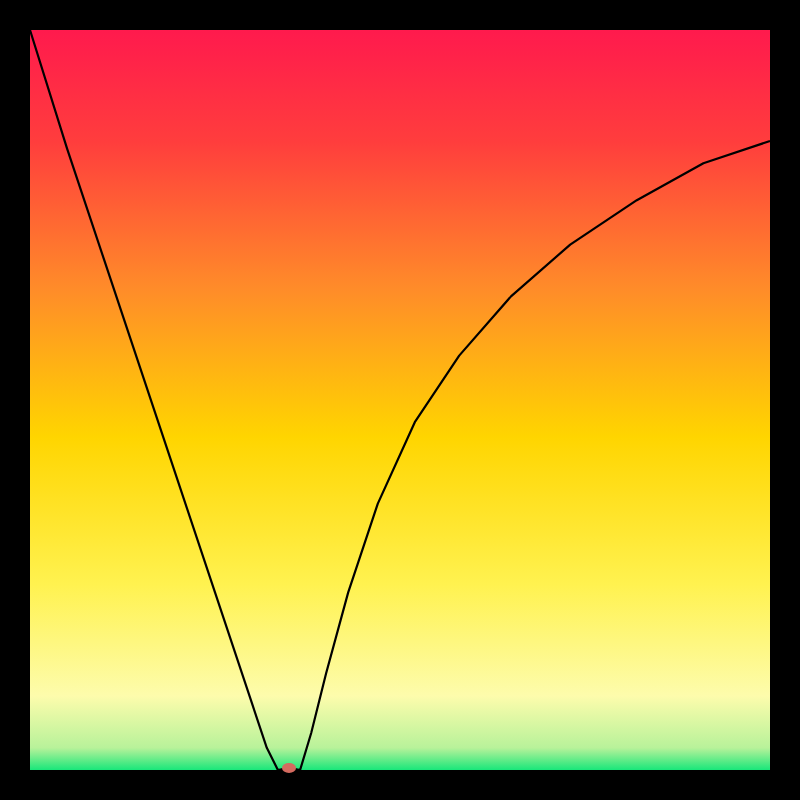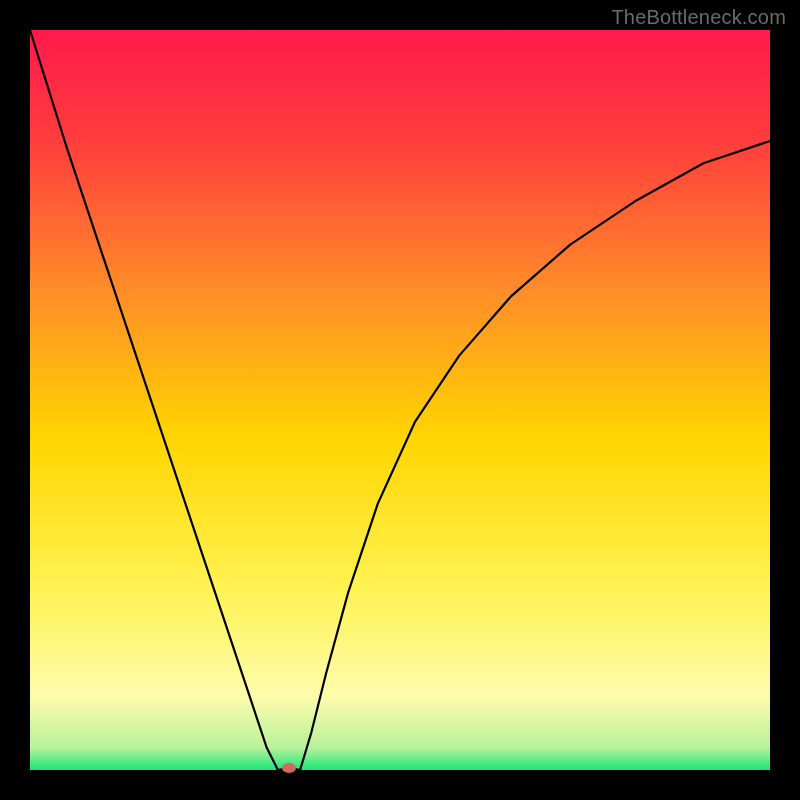--- a/index.html
+++ b/index.html
@@ -57,14 +57,13 @@
 <div class="frame">
 
   <div class="plot-area" id="plot-area" style="background: linear-gradient(rgb(255, 26, 77) 0%, rgb(255, 61, 61) 15%, rgb(255, 140, 41) 35%, rgb(255, 213, 0) 55%, rgb(255, 242, 80) 75%, rgb(253, 252, 172) 90%, rgb(184, 242, 154) 97%, rgb(25, 231, 122) 100%);"></div>
 
   <svg class="curve" viewBox="0 0 100 100" preserveAspectRatio="none">
     <path id="curve-path" d="M0.00 0.00 L5.00 16.00 L10.00 31.00 L15.00 46.00 L20.00 61.00 L25.00 76.00 L30.00 91.00 L32.00 97.00 L33.50 100.00 L33.50 100.00 L34.50 99.80 L35.50 99.80 L36.50 100.00 L36.50 100.00 L38.00 95.00 L40.00 87.00 L43.00 76.00 L47.00 64.00 L52.00 53.00 L58.00 44.00 L65.00 36.00 L73.00 29.00 L82.00 23.00 L91.00 18.00 L100.00 15.00" fill="none" stroke="#000" stroke-width="2.2" stroke-linejoin="round" vector-effect="non-scaling-stroke"></path>
   </svg>
 
   <div class="marker" id="vmin-marker" style="left: 282px; top: 763px; background: rgb(212, 106, 95);"></div>
 
-  <div class="watermark">TheBottleneck.com</div>
 </div>
 
 </body></html>

